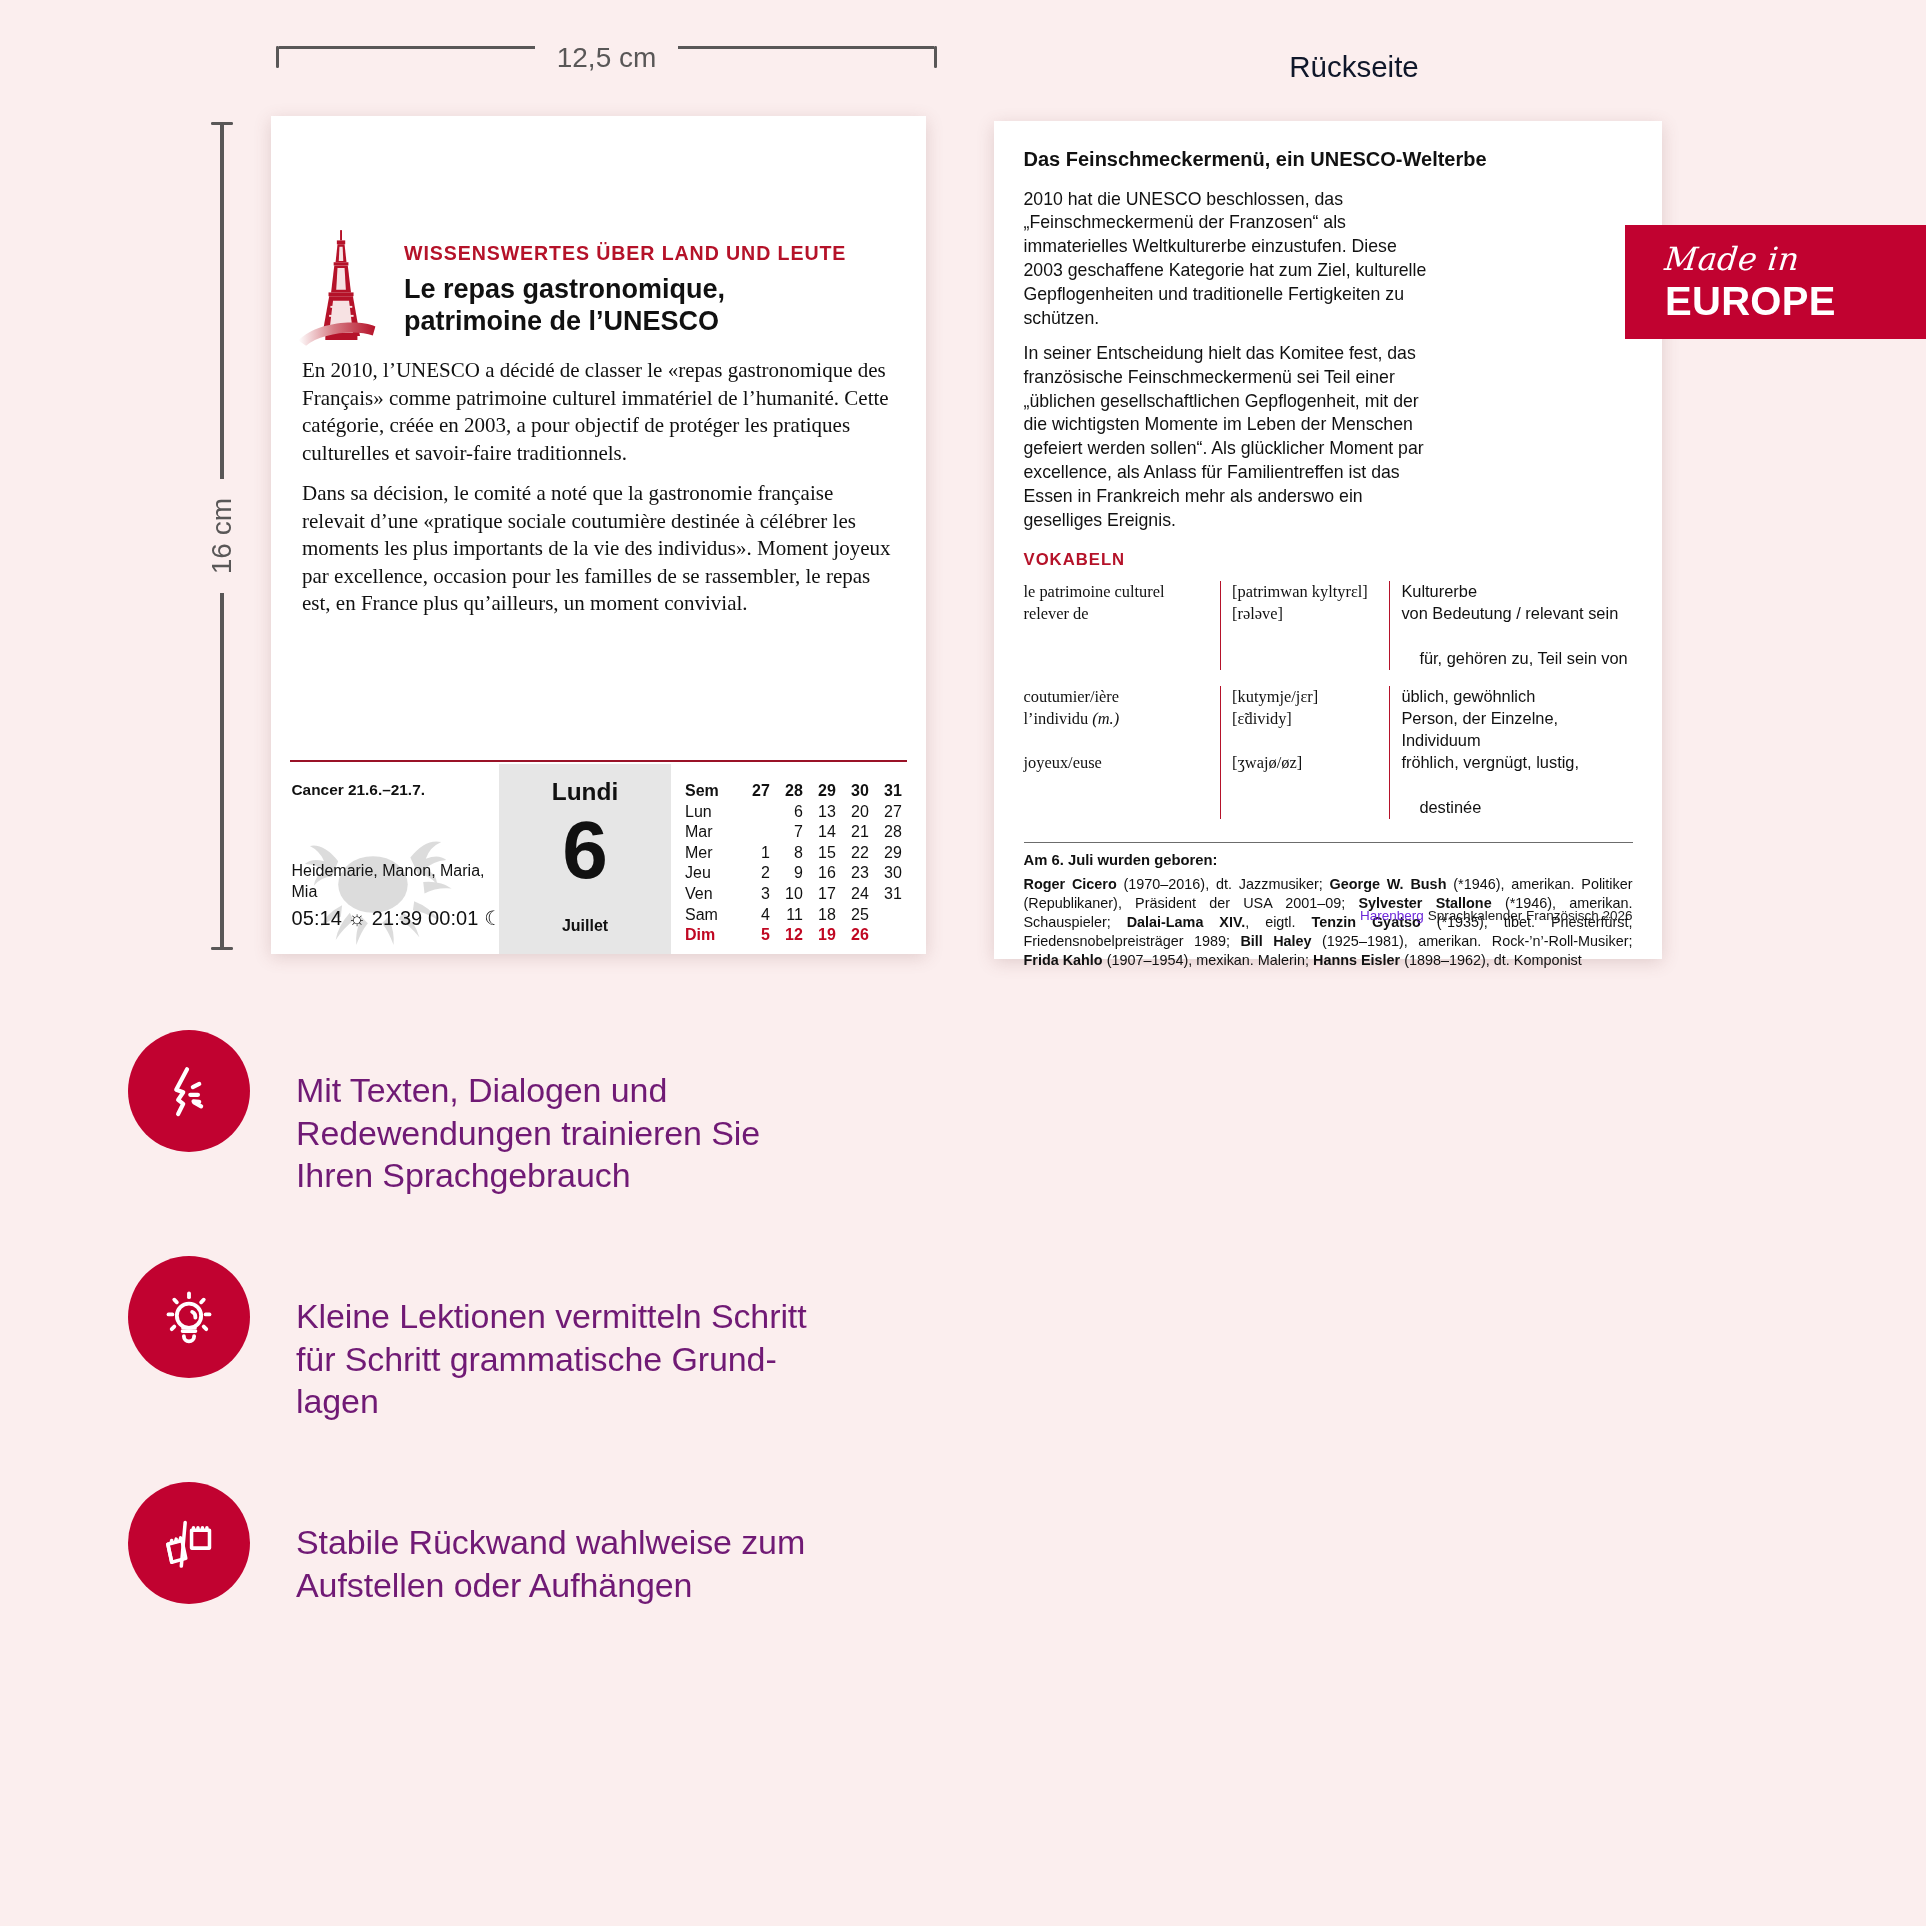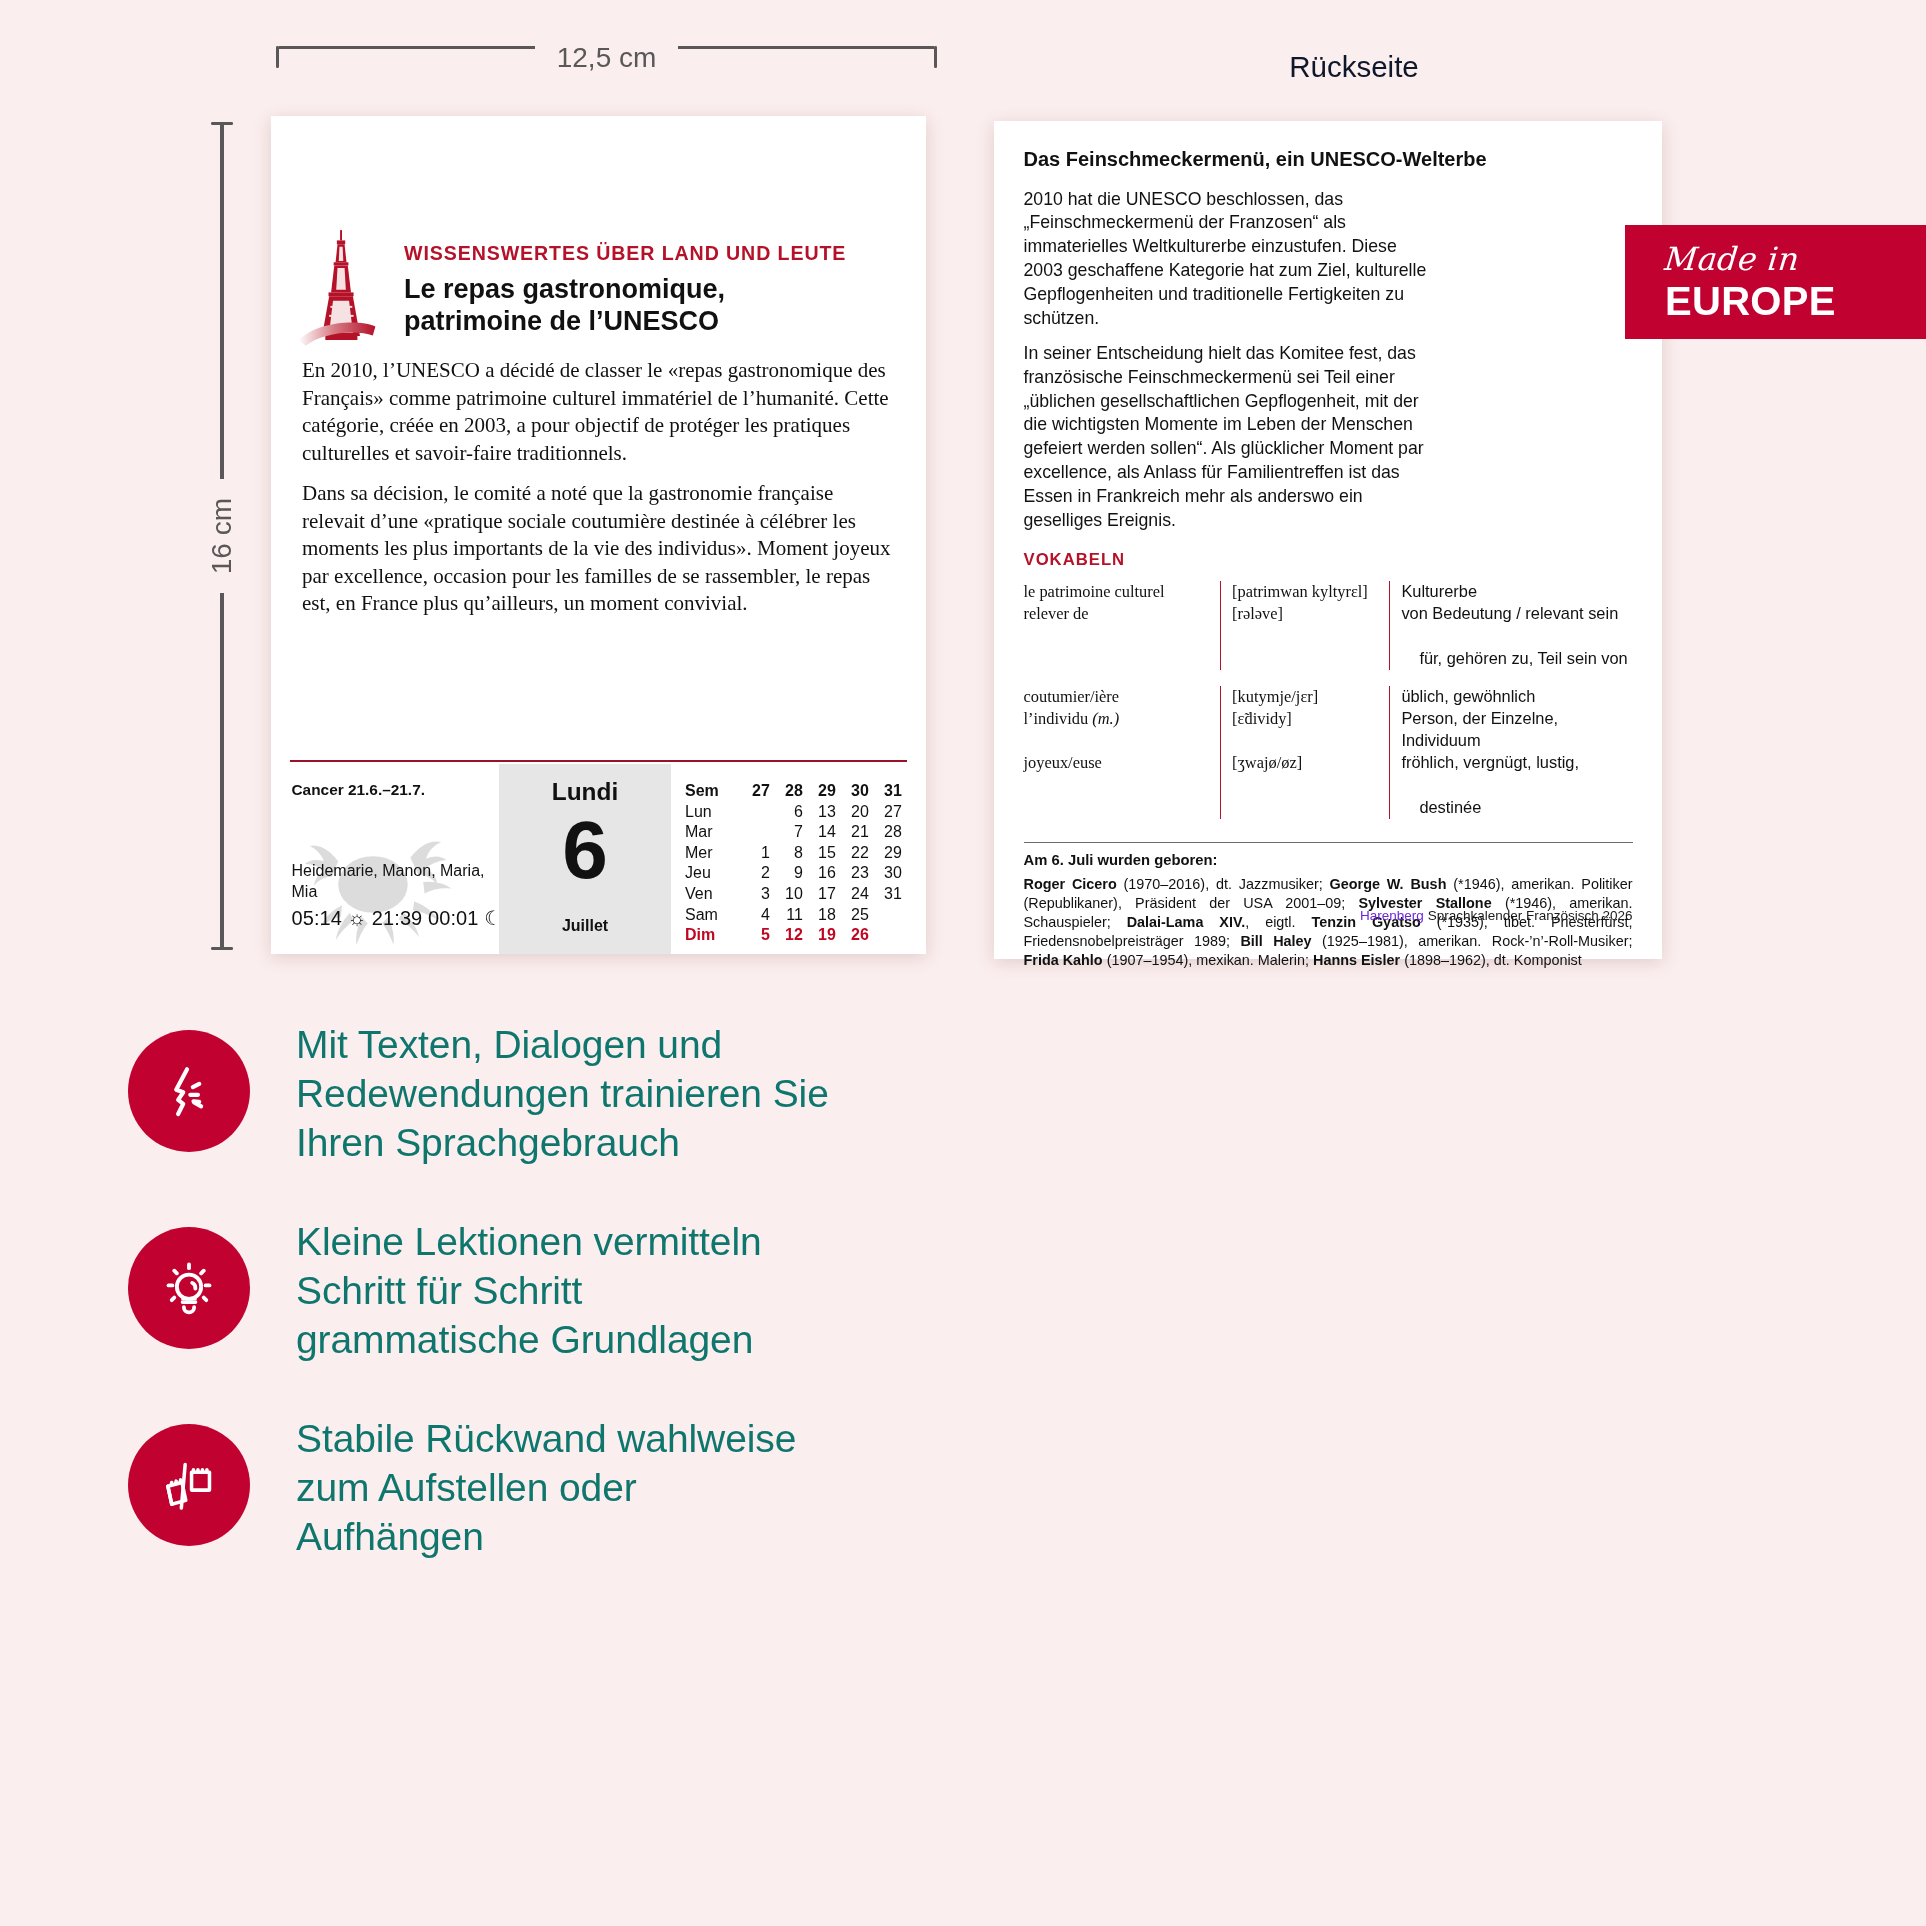--- a/index.html
+++ b/index.html
@@ -154,22 +154,22 @@
   }
   .fcol{width:963px;padding-left:128px;box-sizing:border-box;}
   .fcol.right{padding-left:1034px;width:892px;}
   .feature{display:flex;align-items:flex-start;margin-bottom:50px;}
   .fi{
     width:122px;height:122px;border-radius:50%;background:#c10230;
     flex:none;display:flex;align-items:center;justify-content:center;
     margin-top:9px;
   }
   .ft{
-    color:#0f766e;font-size:39px;line-height:1.255;
-    margin-left:46px;max-width:533px;letter-spacing:-0.1px;
+    color:#701a75;font-size:34px;line-height:1.255;
+    margin-left:46px;max-width:533px;letter-spacing:-0.1px;margin-top:48px;
   }
 </style>
 </head>
 <body>
 
 <div class="dim-top">
   <span class="cap"></span>
   <span class="bar"></span>
   <span class="lbl">12,5 cm</span>
   <span class="bar"></span>

